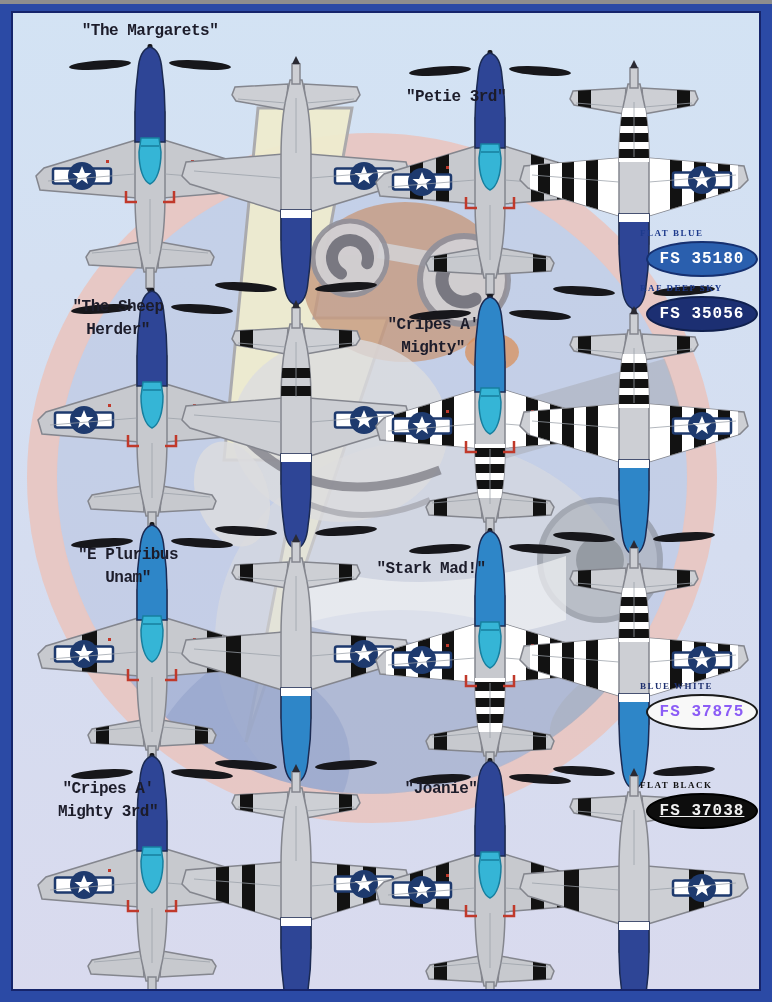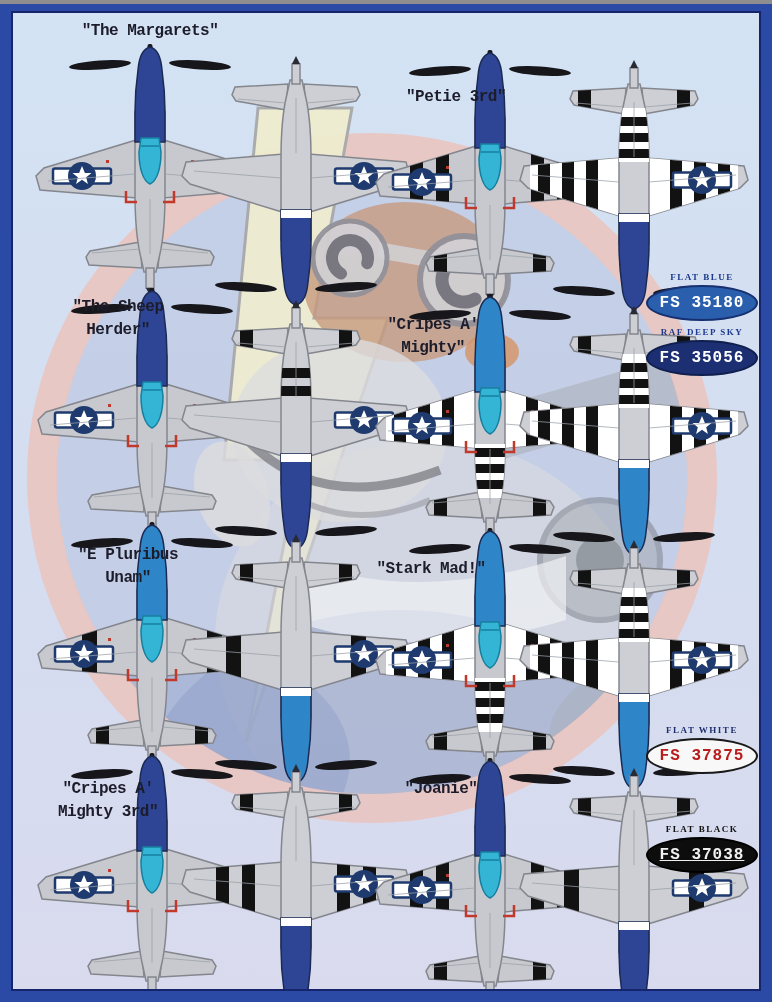--- a/index.html
+++ b/index.html
@@ -5,21 +5,21 @@
   html,body{margin:0;padding:0;background:#909090;}
   .page{position:relative;width:772px;height:1002px;overflow:hidden;
         background:linear-gradient(180deg,#d3e3f4 0%,#d5ddf0 55%,#d9daee 100%);
         font-family:"Liberation Sans",sans-serif;}
   .bg{position:absolute;left:0;top:0;z-index:1;}
   .slot{position:absolute;width:240px;height:252px;z-index:2;}
   .name-label{position:absolute;transform:translateX(-50%);z-index:6;
         font-family:"Liberation Mono","DejaVu Sans Mono",monospace;font-weight:bold;
         font-size:16px;color:#1c1c2a;text-align:center;white-space:pre-line;
         line-height:1.45;letter-spacing:-0.5px;}
-  .chip{position:absolute;z-index:30;width:124px;text-align:center;margin-top:44px;}
+  .chip{position:absolute;z-index:30;width:124px;}
   .chip-name{font-family:"Liberation Serif",serif;font-weight:bold;font-size:9px;
         letter-spacing:1.5px;white-space:nowrap;}
   .chip-oval{width:112px;height:36px;border-radius:50%;margin:3px auto 0;
         display:flex;align-items:center;justify-content:center;
         font-family:"Liberation Mono","DejaVu Sans Mono",monospace;font-weight:bold;
         font-size:16px;letter-spacing:1px;border:2px solid transparent;box-sizing:border-box;}
   .frame{position:absolute;inset:0;border:13px solid #2b4aa5;z-index:40;pointer-events:none;}
   .frame-line{position:absolute;inset:11px;border:2px solid #15246b;z-index:41;pointer-events:none;}
   .top-strip{position:absolute;top:0;left:0;right:0;height:4px;background:#8e8e8e;z-index:42;pointer-events:none;}
 </style>
@@ -984,22 +984,22 @@
 
   <div class="chip" style="left:640px;top:228px">
     <div class="chip-name" style="color: rgb(29, 58, 140);">FLAT BLUE</div>
     <div class="chip-oval" style="background: rgb(42, 95, 174); color: rgb(255, 255, 255); border-color: rgb(22, 48, 112);">FS 35180</div>
   </div>
   <div class="chip" style="left:640px;top:283px">
     <div class="chip-name" style="color: rgb(29, 58, 140); font-family: Liberation Serif, serif;">RAF DEEP SKY</div>
     <div class="chip-oval" style="background: rgb(28, 47, 114); color: rgb(255, 255, 255); border-color: rgb(16, 32, 78);">FS 35056</div>
   </div>
   <div class="chip" style="left:640px;top:681px">
-    <div class="chip-name" style="color: rgb(29, 47, 110);">FLAT WHITE</div>
-    <div class="chip-oval" style="background: rgb(248, 248, 248); color: #b91c1c; border-color: rgb(26, 26, 26);">FS 37875</div>
+    <div class="chip-name" style="color: rgb(29, 47, 110);">BLUE WHITE</div>
+    <div class="chip-oval" style="background: rgb(248, 248, 248); color: #8b5cf6; border-color: rgb(26, 26, 26);">FS 37875</div>
   </div>
   <div class="chip" style="left:640px;top:780px">
     <div class="chip-name" style="color: rgb(17, 17, 17);">FLAT BLACK</div>
     <div class="chip-oval" style="background: rgb(13, 13, 13); color: rgb(240, 240, 240); border-color: rgb(0, 0, 0); text-decoration: underline;">FS 37038</div>
   </div>
 
   <div class="frame"></div>
   <div class="frame-line"></div>
   <div class="top-strip"></div>
 </div>

